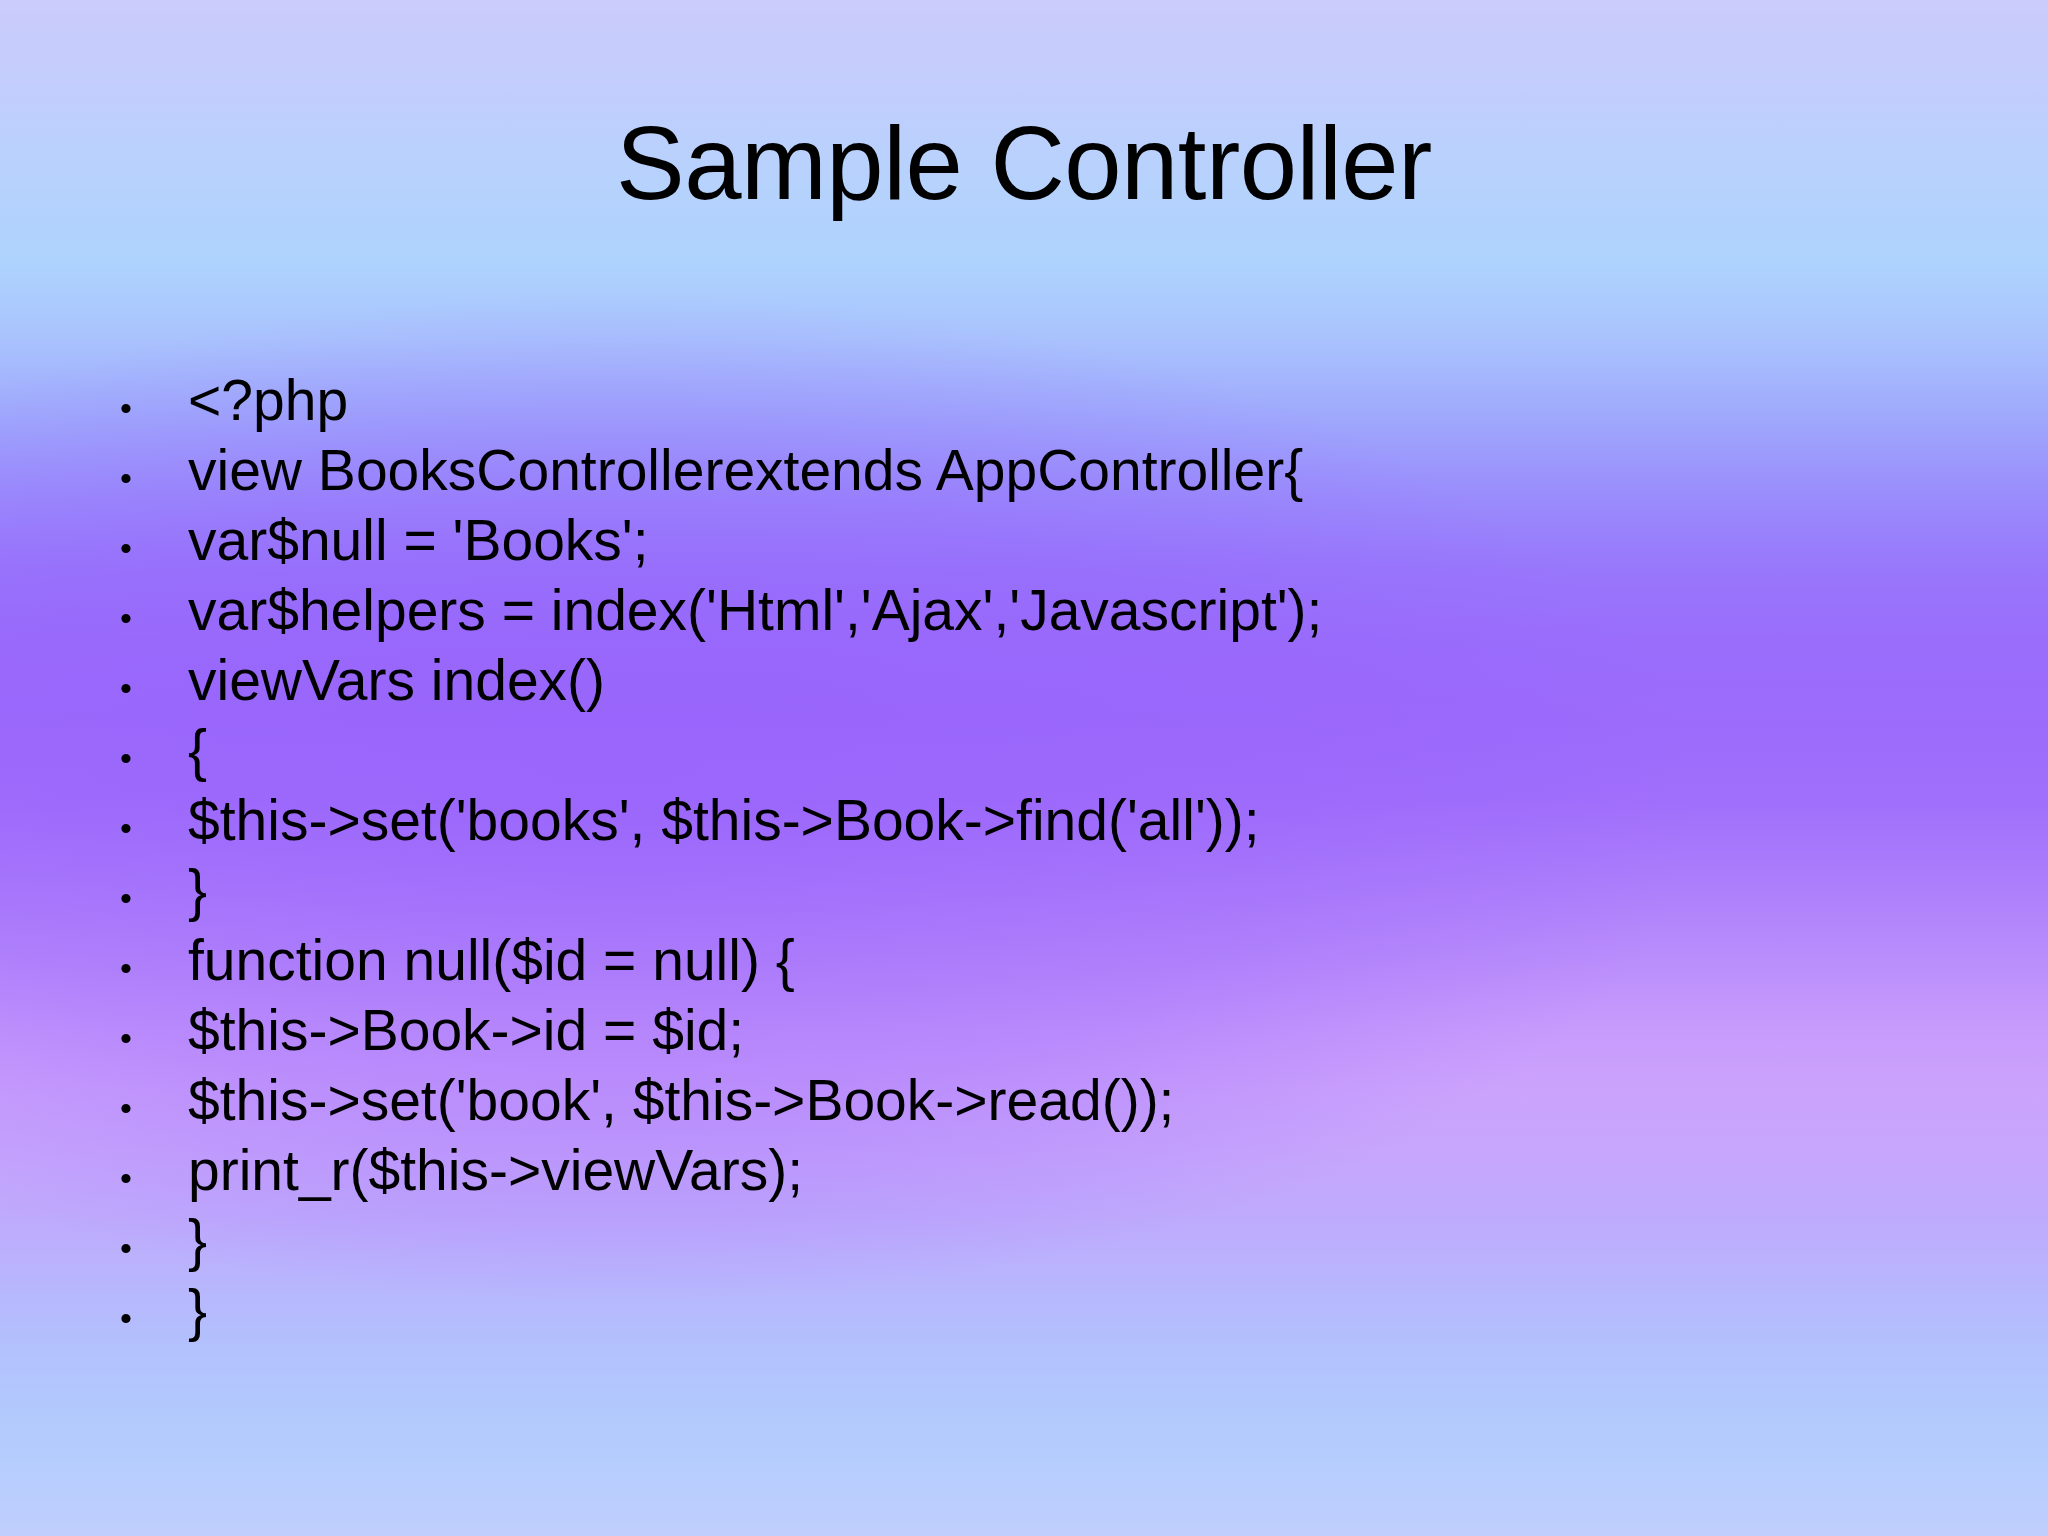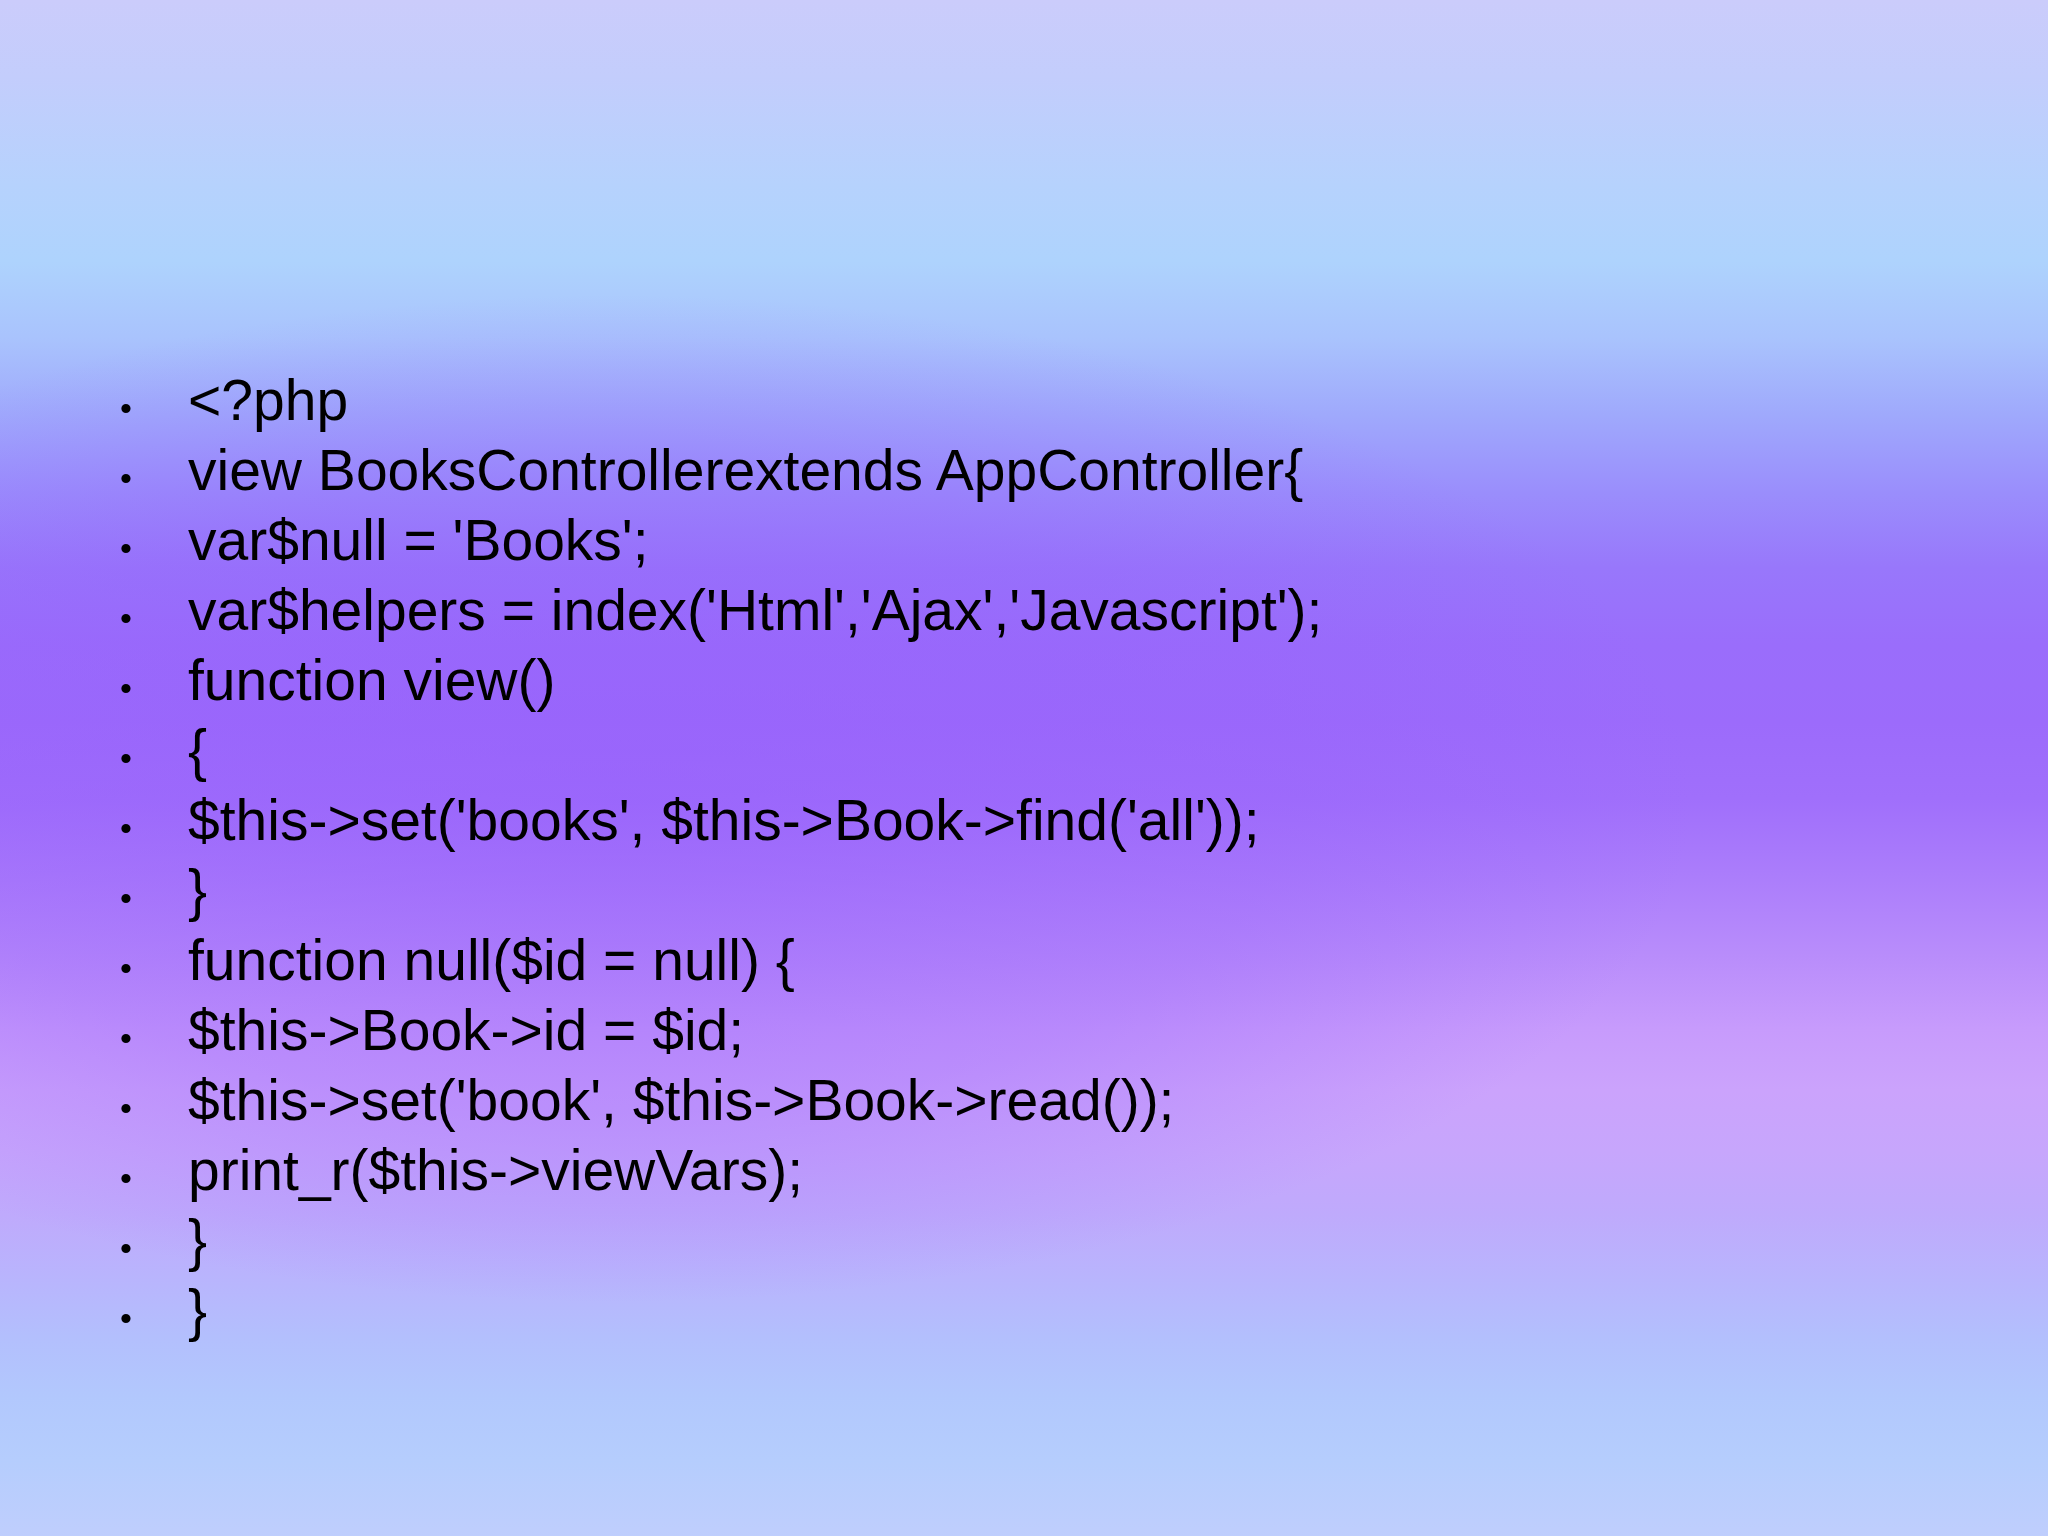--- a/index.html
+++ b/index.html
@@ -99,41 +99,42 @@
     font-size: 57px;
     line-height: 70px;
     color: #000000;
   }
 </style>
 </head>
 <body>
 
 <div id="slide">
 
+  <h1 id="slide-title">Sample Controller</h1>
 
   <ul id="body-list">
     <li class="bullet-line">
       <span class="bullet-marker">•</span>
       <span class="bullet-text">&lt;?php</span>
     </li>
     <li class="bullet-line">
       <span class="bullet-marker">•</span>
       <span class="bullet-text">view BooksControllerextends AppController{</span>
     </li>
     <li class="bullet-line">
       <span class="bullet-marker">•</span>
       <span class="bullet-text">var$null = 'Books';</span>
     </li>
     <li class="bullet-line">
       <span class="bullet-marker">•</span>
       <span class="bullet-text">var$helpers = index('Html','Ajax','Javascript');</span>
     </li>
     <li class="bullet-line">
       <span class="bullet-marker">•</span>
-      <span class="bullet-text">function view()</span>
+      <span class="bullet-text">viewVars index()</span>
     </li>
     <li class="bullet-line">
       <span class="bullet-marker">•</span>
       <span class="bullet-text">{</span>
     </li>
     <li class="bullet-line">
       <span class="bullet-marker">•</span>
       <span class="bullet-text">$this-&gt;set('books', $this-&gt;Book-&gt;find('all'));</span>
     </li>
     <li class="bullet-line">

